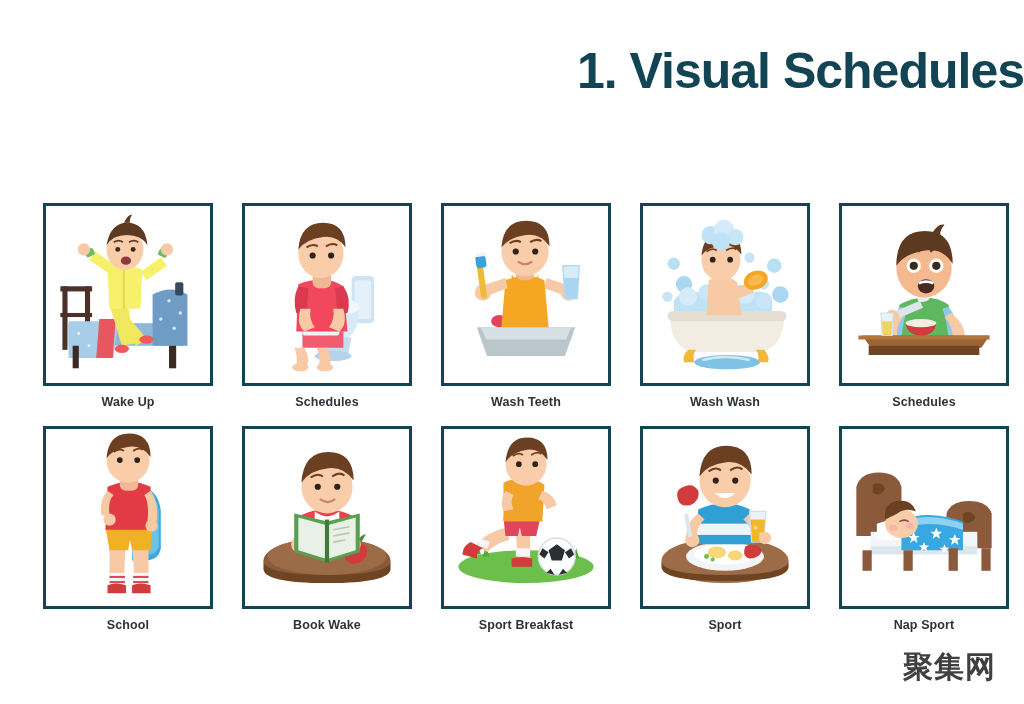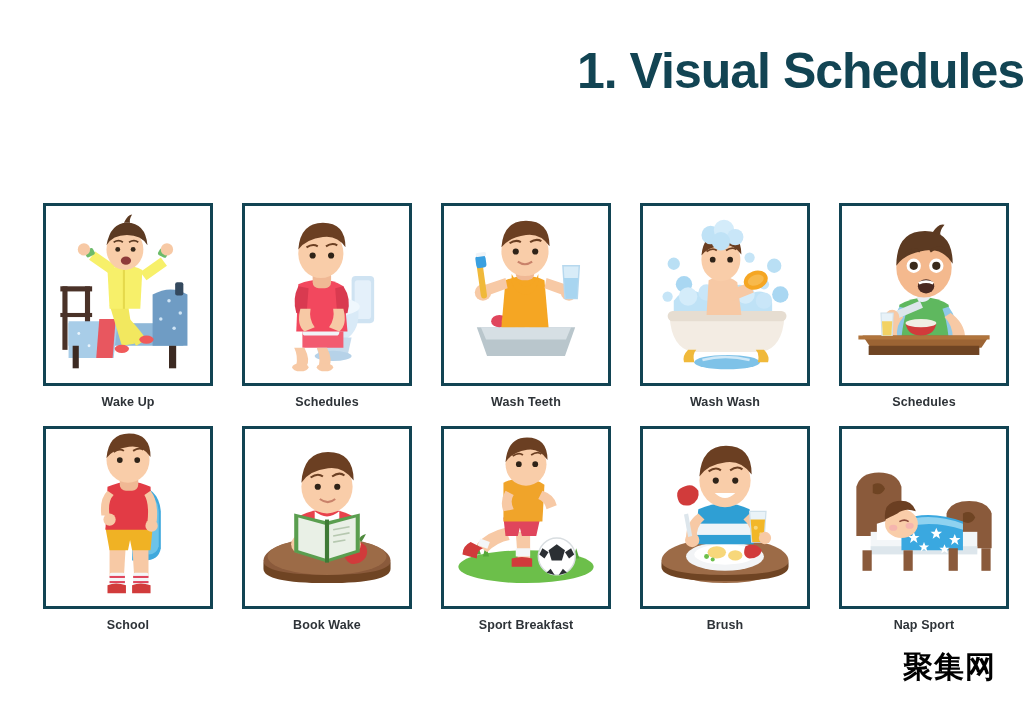--- a/index.html
+++ b/index.html
@@ -65,21 +65,21 @@
     color: #2e3338;
     letter-spacing: 0.1px;
     white-space: nowrap;
   }
   #watermark {
     position: absolute;
     right: 28px;
     bottom: 22px;
     font-size: 30px;
     font-weight: bold;
-    color: #000000;
+    color: #404040;
     letter-spacing: 1px;
     line-height: 1;
   }
 </style>
 </head>
 <body>
 
 <div id="page-title">1. Visual Schedules</div>
 
 <div id="schedule-grid">
@@ -477,21 +477,21 @@
 
           <ellipse cx="80" cy="50" rx="25" ry="26" fill="#f9cda9"></ellipse>
           <path d="M55 46 q2 -30 26 -30 q25 0 25 28 q-10 -14 -25 -12 q-18 2 -26 14 z" fill="#6b3f22"></path>
           <circle cx="71" cy="50" r="3" fill="#2f2318"></circle>
           <circle cx="90" cy="50" r="3" fill="#2f2318"></circle>
           <path d="M64 41 q7 -5 12 -1" stroke="#6b3f22" stroke-width="2" fill="none"></path>
           <path d="M85 40 q7 -5 12 -1" stroke="#6b3f22" stroke-width="2" fill="none"></path>
           <path d="M70 62 q10 10 20 0 z" fill="#ffffff"></path>
         </svg>
       </div>
-      <div class="card-label">Brush</div>
+      <div class="card-label">Sport</div>
     </div>
 
     <div class="schedule-card">
       <div class="card-frame">
         <svg viewBox="0 0 160 172">
 
           <path d="M14 56 q4 -14 22 -14 q18 0 22 14 l0 48 l-44 0 z" fill="#8a5a3b"></path>
           <path d="M30 54 q8 -4 12 4 q-4 8 -12 4 z" fill="#6f4423"></path>
 
           <path d="M102 82 q4 -12 22 -12 q18 0 22 12 l0 34 l-44 0 z" fill="#8a5a3b"></path>

